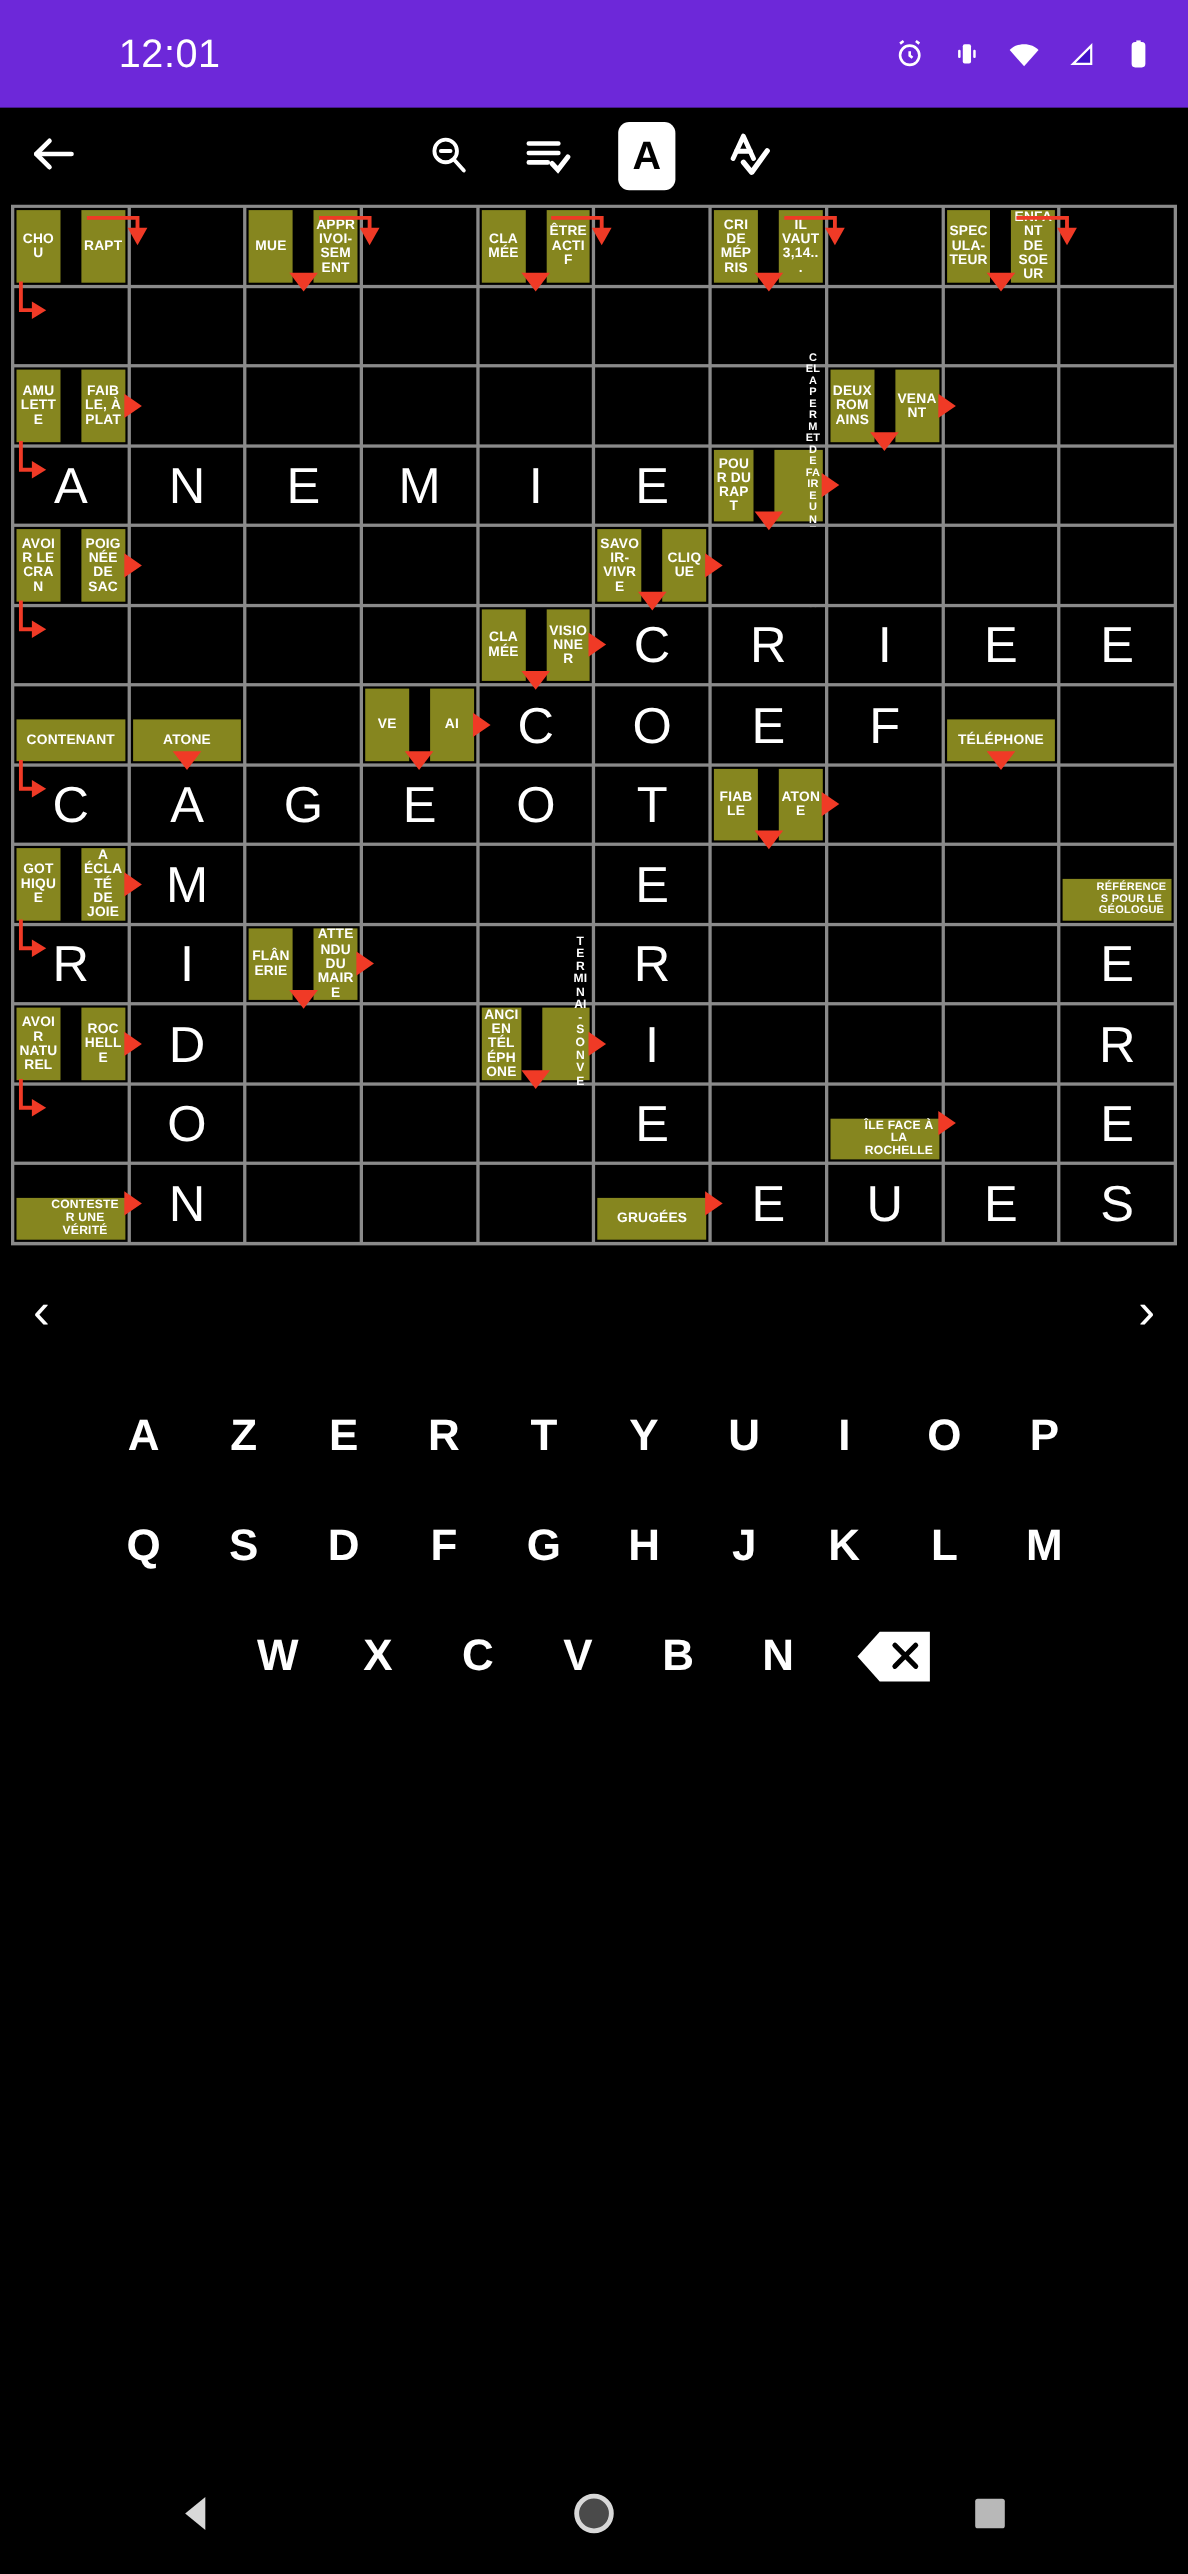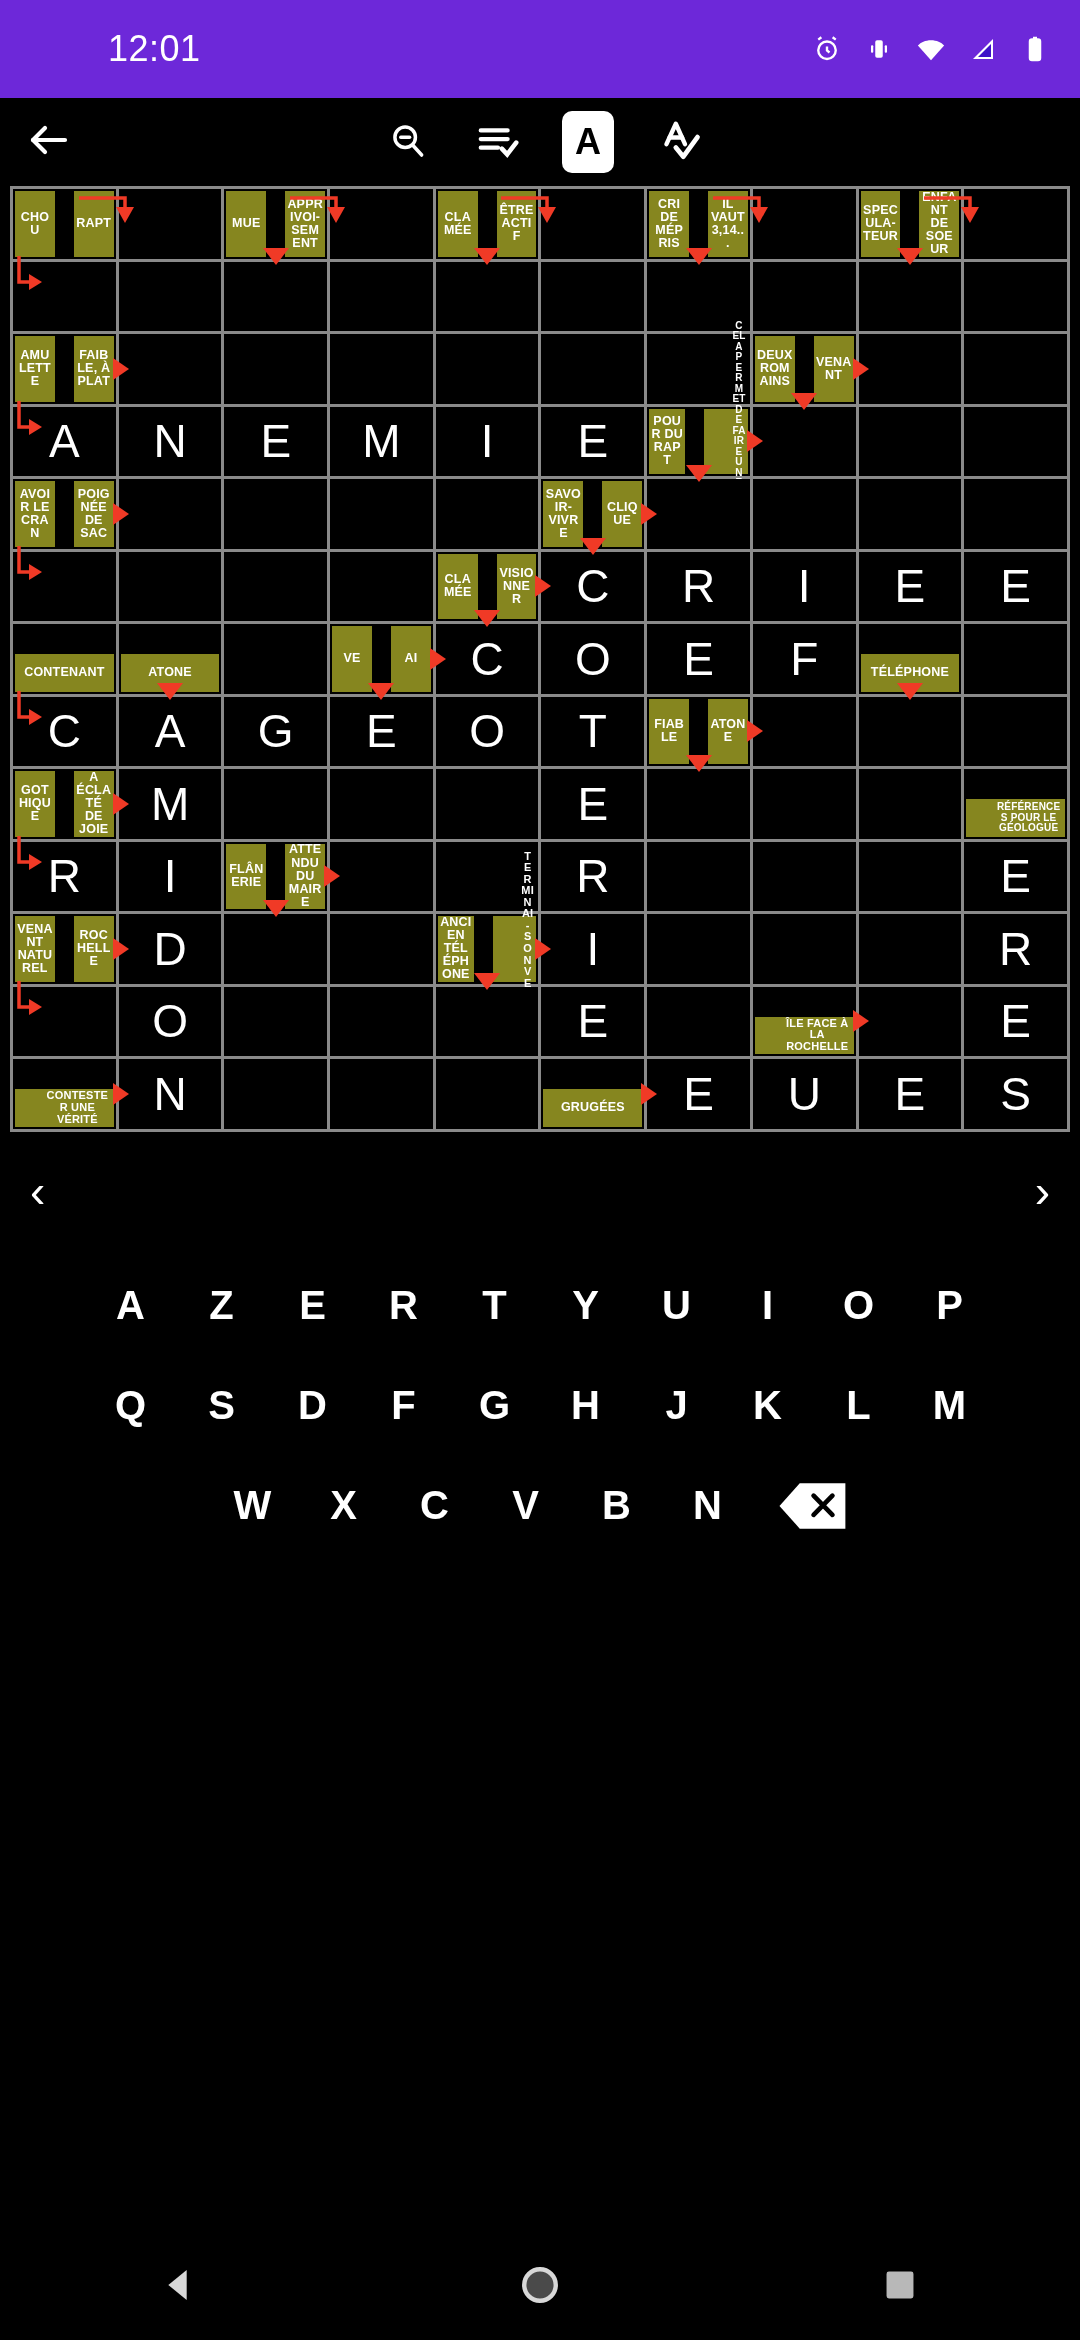--- a/index.html
+++ b/index.html
@@ -529,21 +529,21 @@
         <span class="letter">R</span>
       </div>
       <div class="cell"></div>
       <div class="cell"></div>
       <div class="cell"></div>
       <div class="cell">
         <span class="letter">E</span>
       </div>
       <div class="cell">
         <div class="clues">
-          <div class="clue half">VENANT NATUREL</div>
+          <div class="clue half">AVOIR NATUREL</div>
           <div class="clue half">ROCHELLE</div>
         </div>
         <div class="arr arr-right"></div>
       </div>
       <div class="cell">
         <span class="letter">D</span>
       </div>
       <div class="cell">
         <div class="arr arr-down"></div>
       </div>

